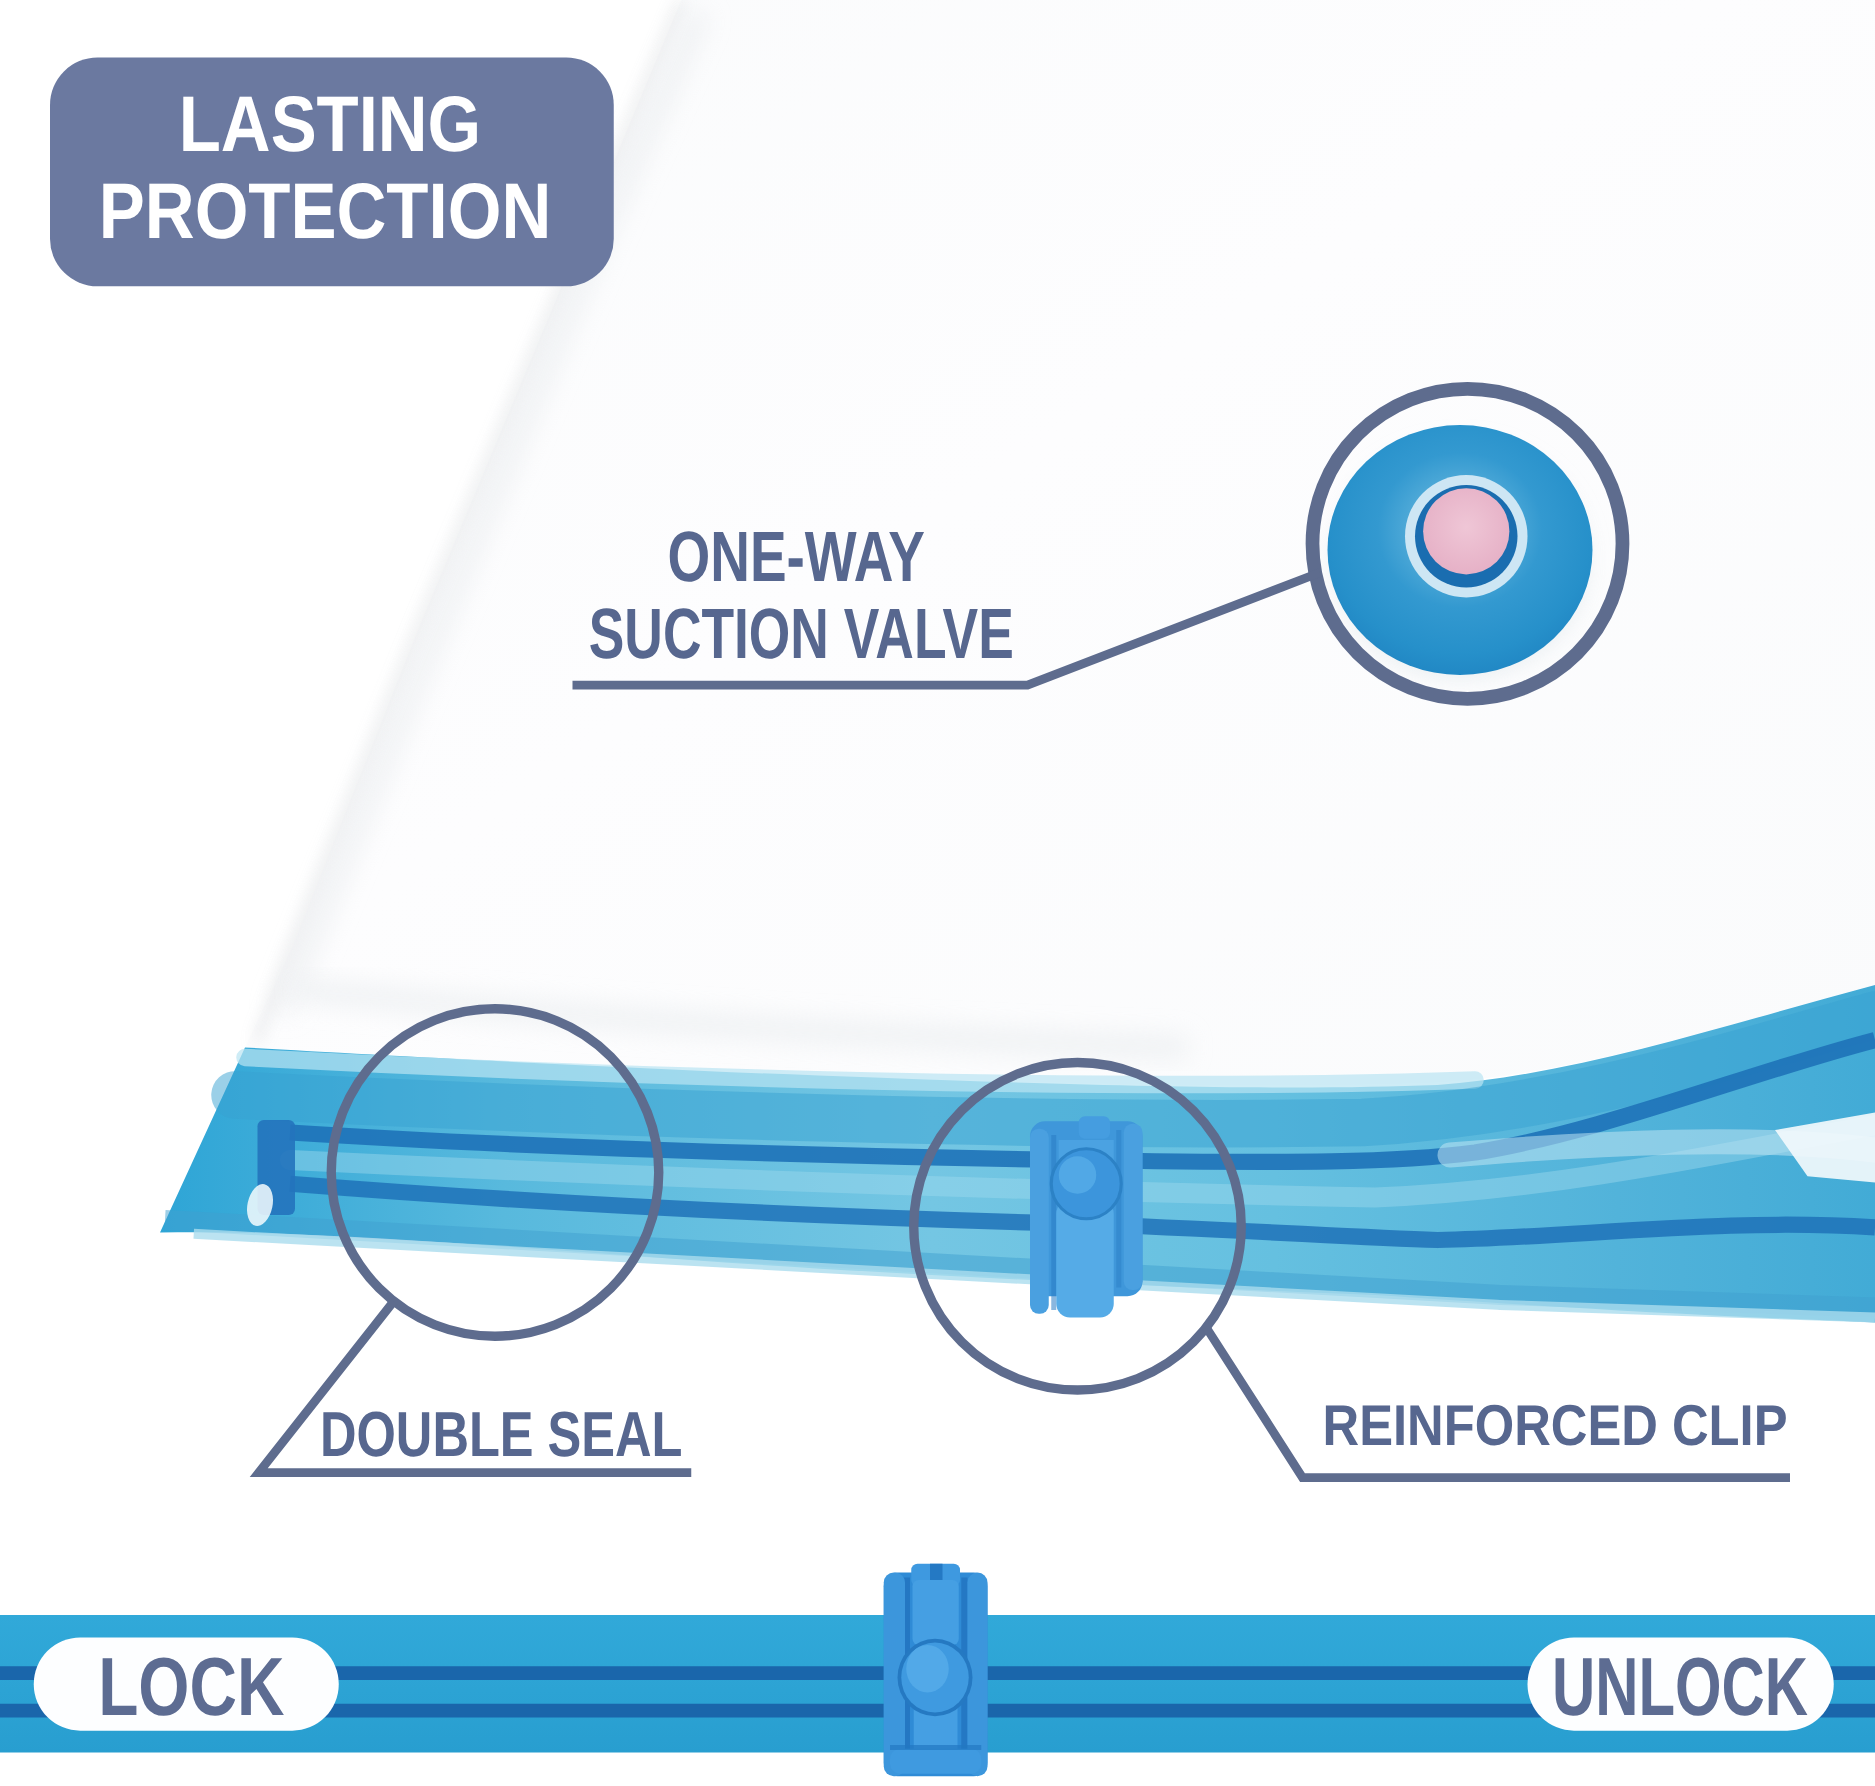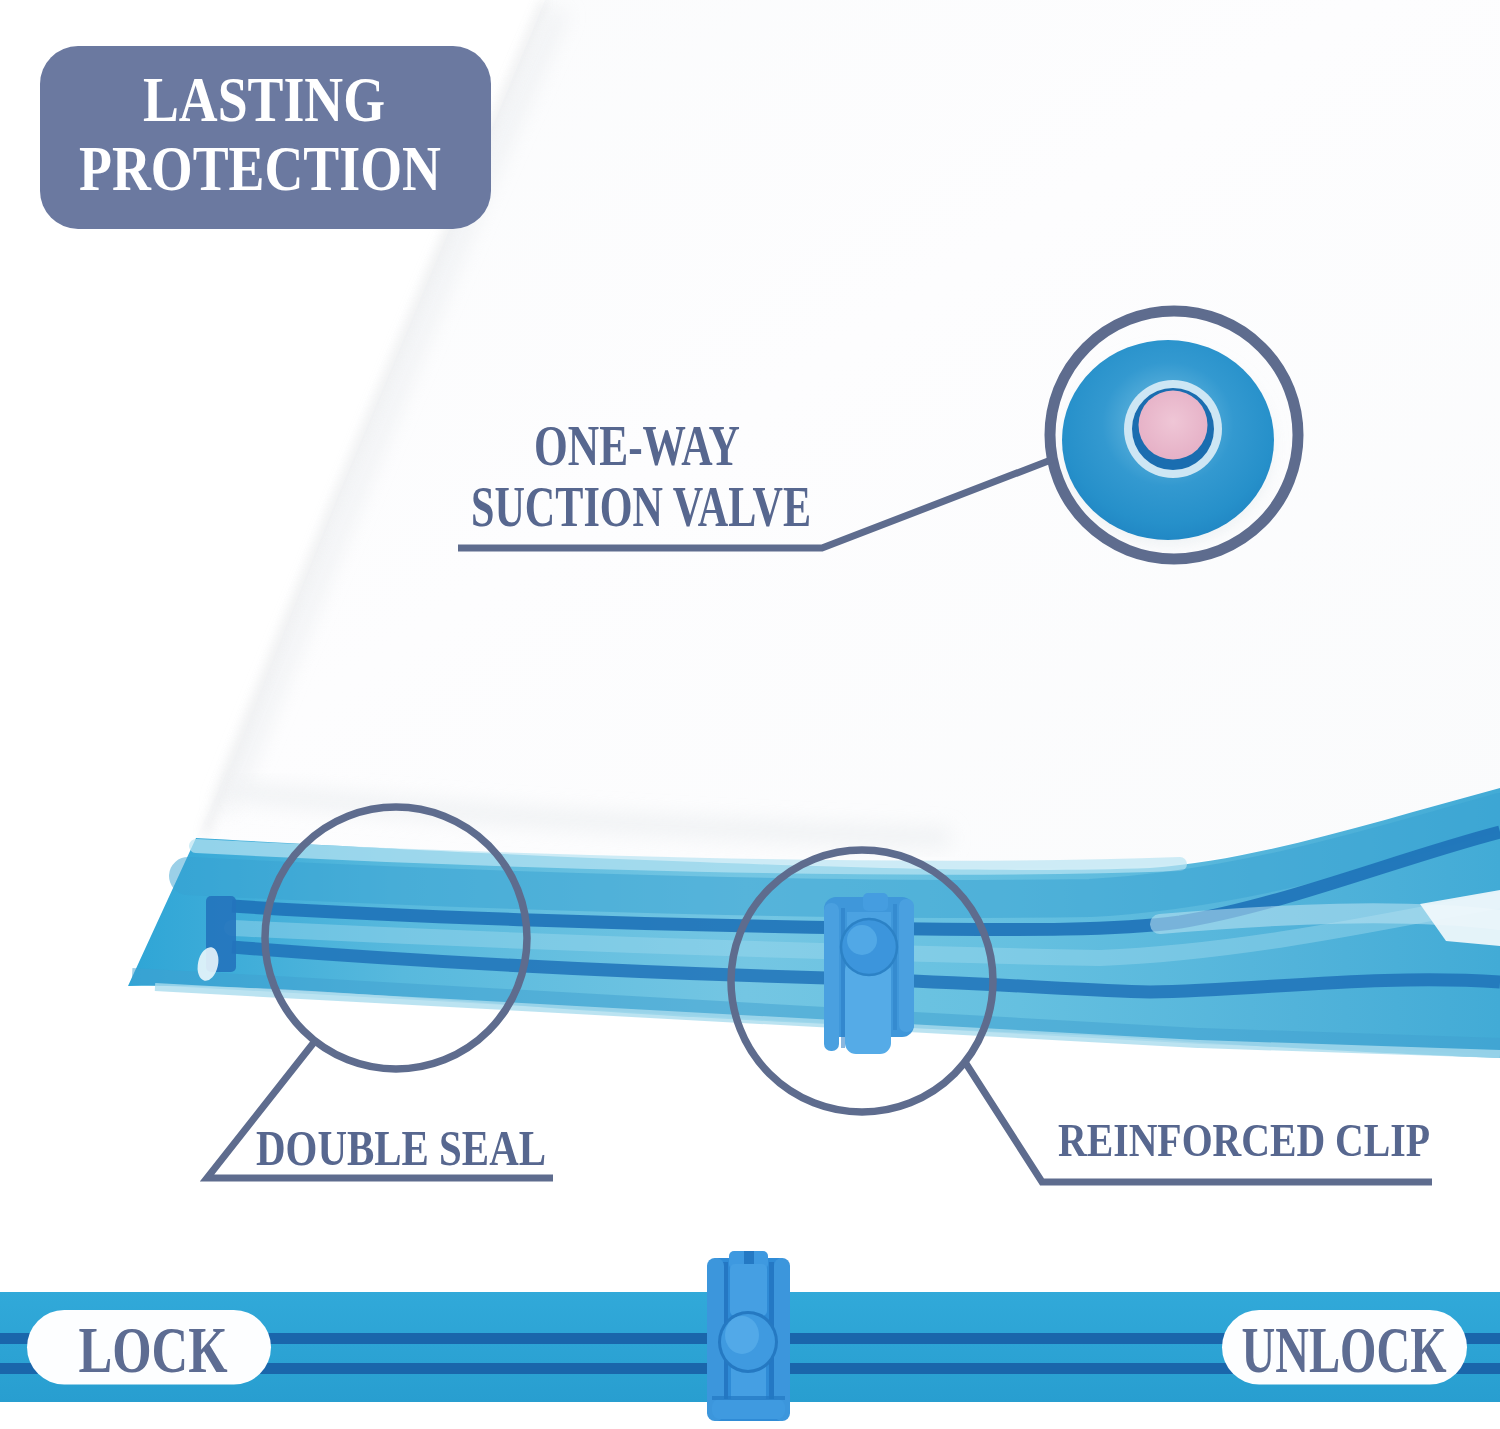--- a/index.html
+++ b/index.html
@@ -1,17 +1,17 @@
 <!DOCTYPE html>
 <html><head>
 <meta charset="utf-8">
 <style>
   html,body{margin:0;padding:0;background:#ffffff;}
   #page{position:relative;width:1500px;height:1429px;background:#bef264;overflow:hidden;
-        font-family:Liberation Serif, serif;}
+        font-family:Liberation Sans, sans-serif;}
   svg{display:block;}
 </style>
 </head>
 <body>
 <div id="page">
 <svg width="1500" height="1429" viewBox="0 0 1500 1429">
 <defs>
   <linearGradient id="bagGrad" x1="0" y1="0" x2="1" y2="1">
     <stop offset="0" stop-color="#fafbfc"></stop>
     <stop offset="0.45" stop-color="#fdfdfe"></stop>

